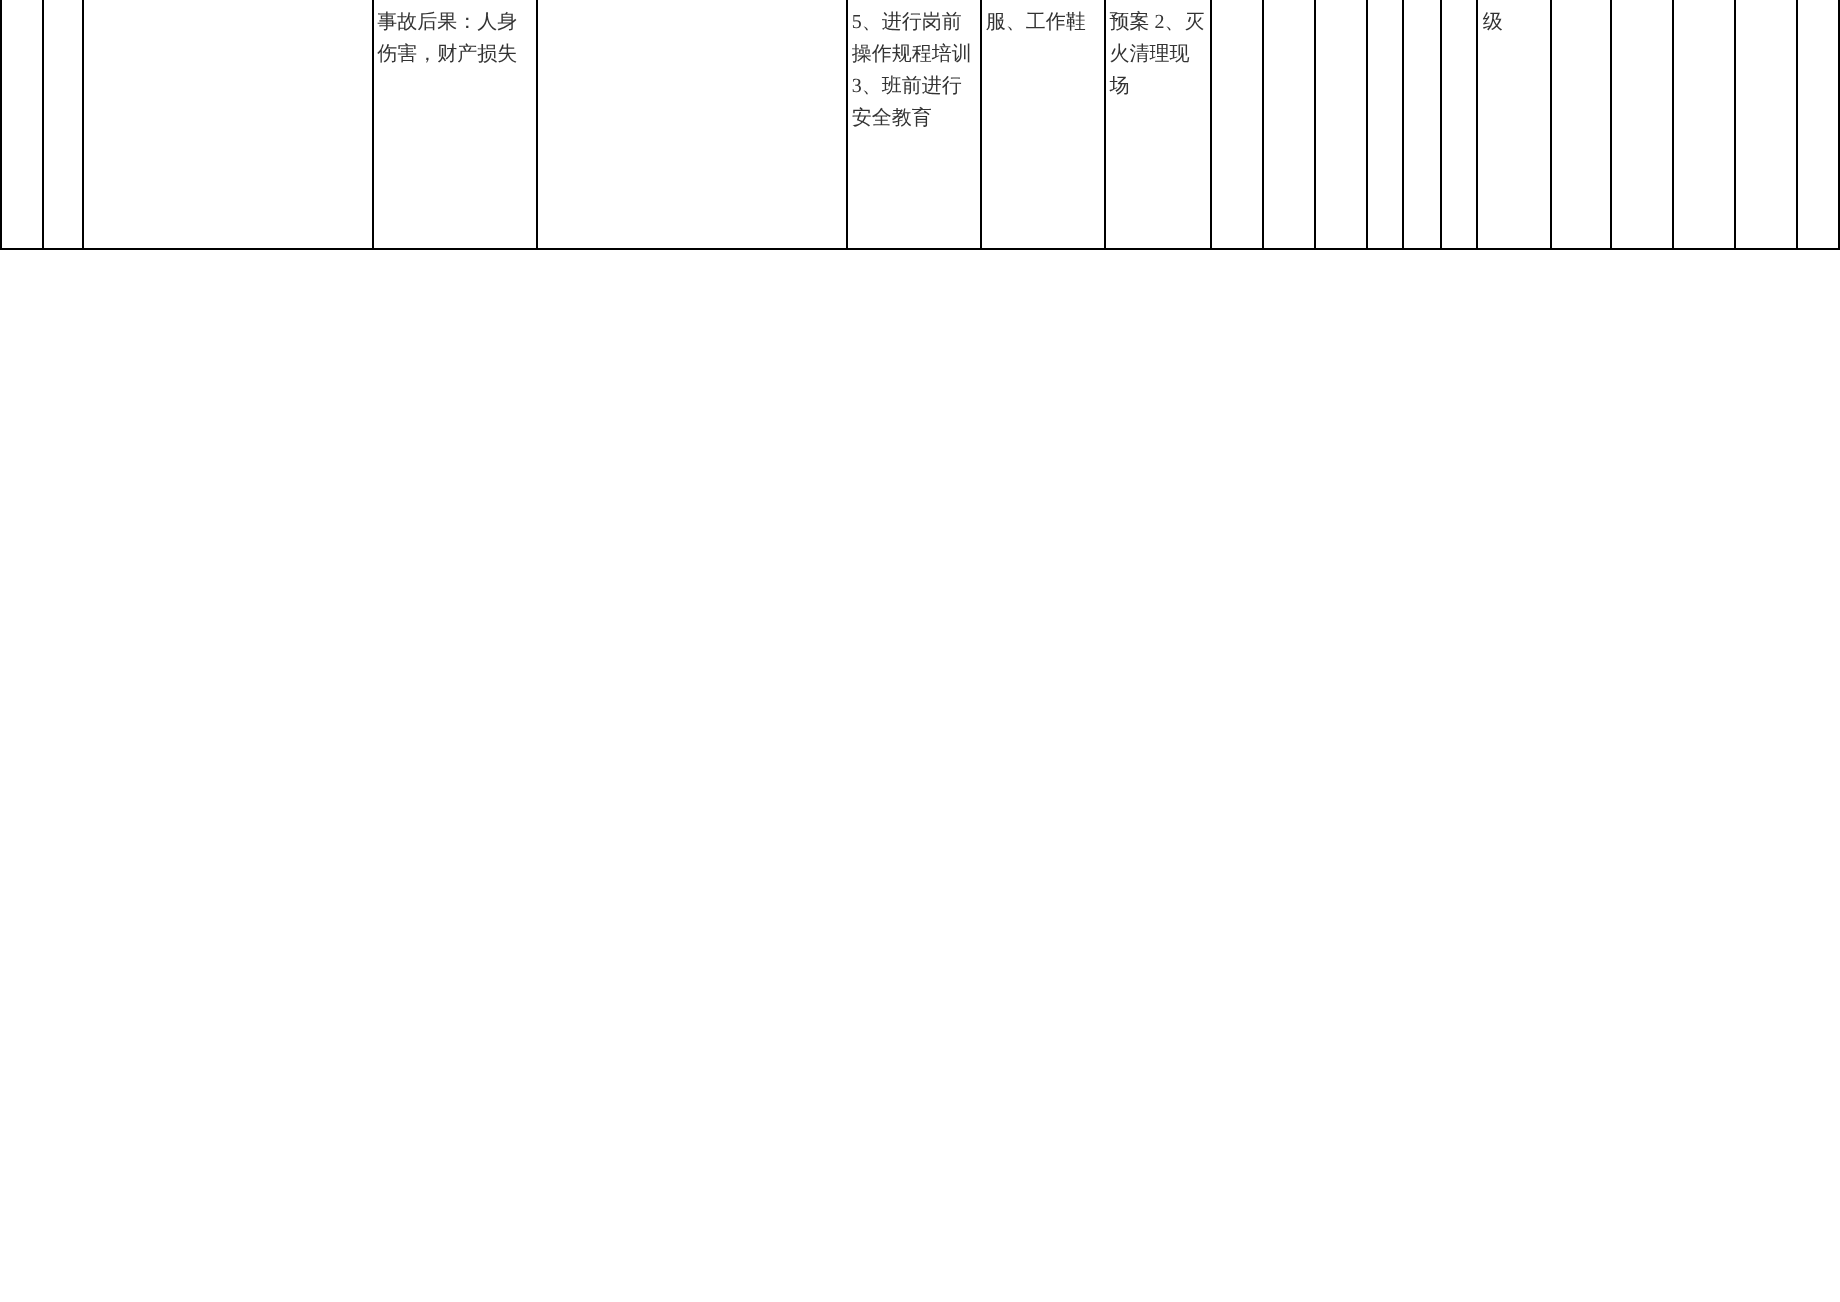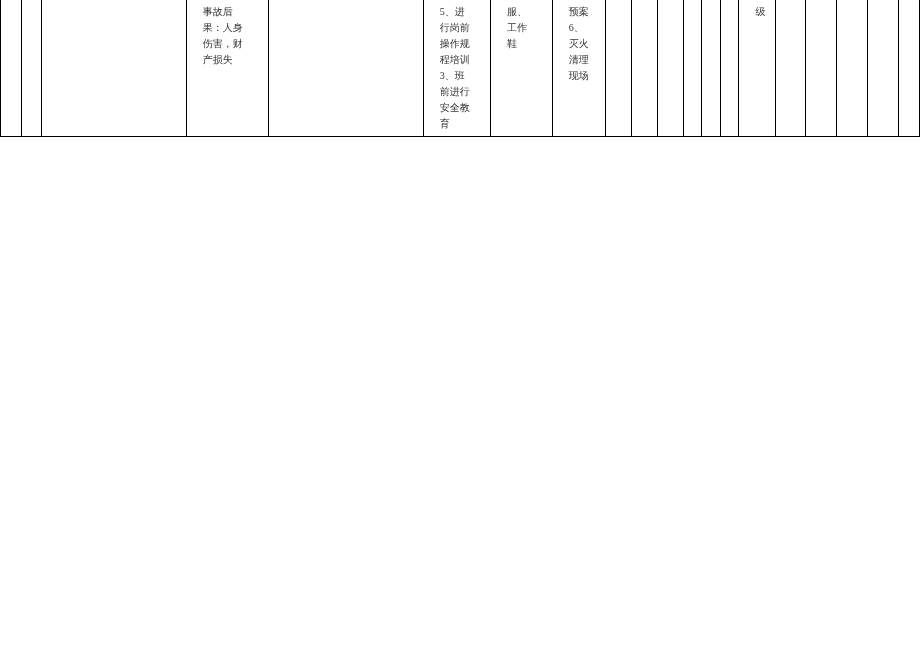--- a/index.html
+++ b/index.html
@@ -20,21 +20,21 @@
     }
     table {
       border-collapse: collapse;
       width: 100%;
       table-layout: fixed;
     }
     td {
       border: 1px solid #000;
       border-top: none;
       vertical-align: top;
-      padding: 4px 16px;
+      padding: 4px 2px;
       font-size: 10px;
       line-height: 1.6;
       height: 124px;
       overflow: hidden;
       word-break: break-all;
     }
     .cell-text {
       display: block;
     }
   </style>
@@ -84,21 +84,21 @@
           </td>
       <td>
             <span class="cell-text">5、进行岗前操作规程培训
 3、班前进行安全教育</span>
           </td>
       <td>
             <span class="cell-text">服、工作鞋</span>
           </td>
       <td>
             <span class="cell-text">预案
-6、灭火清理现场</span>
+2、灭火清理现场</span>
           </td>
       <td>
             <span class="cell-text"></span>
           </td>
       <td>
             <span class="cell-text"></span>
           </td>
       <td>
             <span class="cell-text"></span>
           </td>

